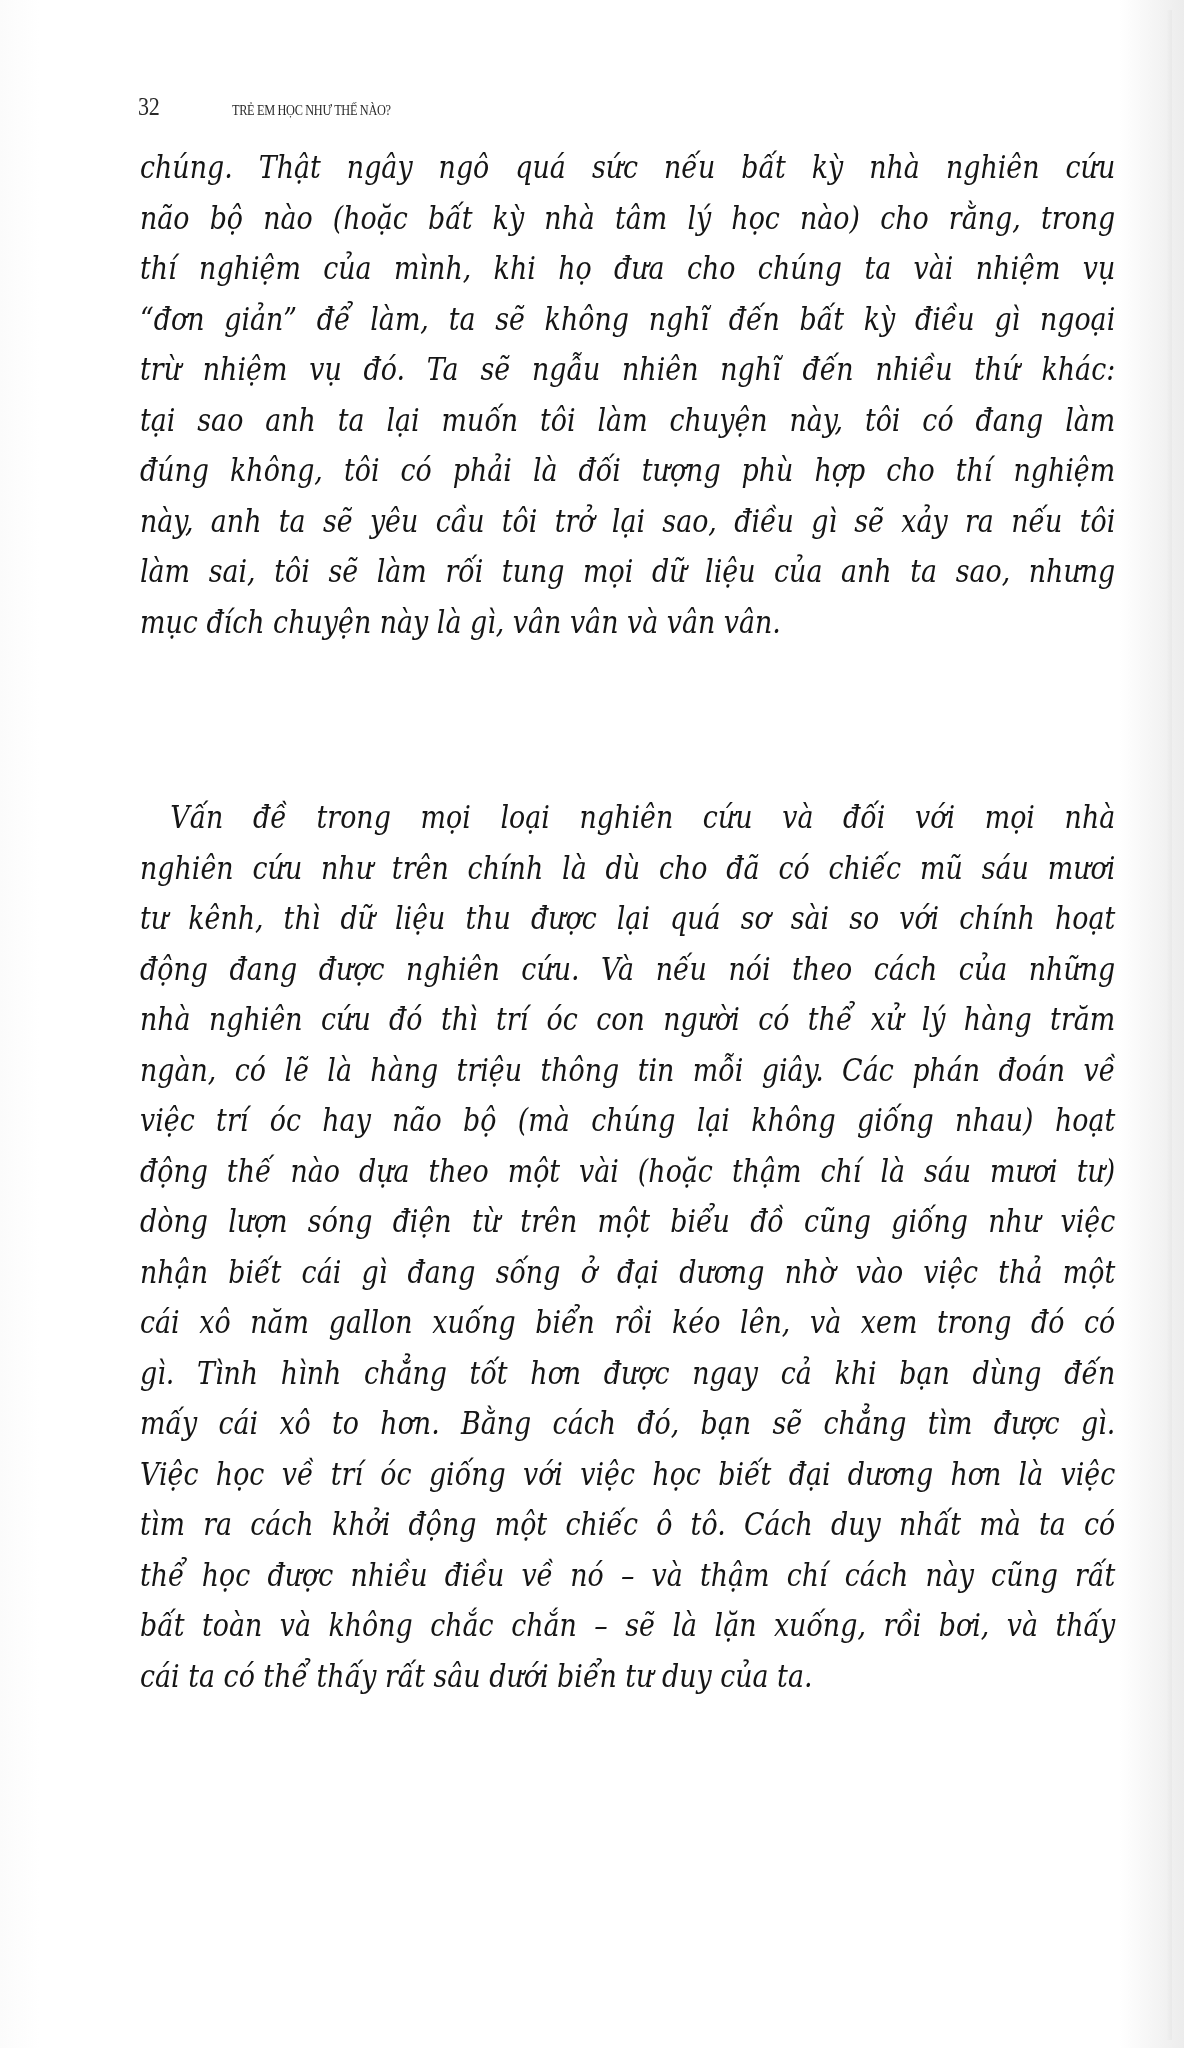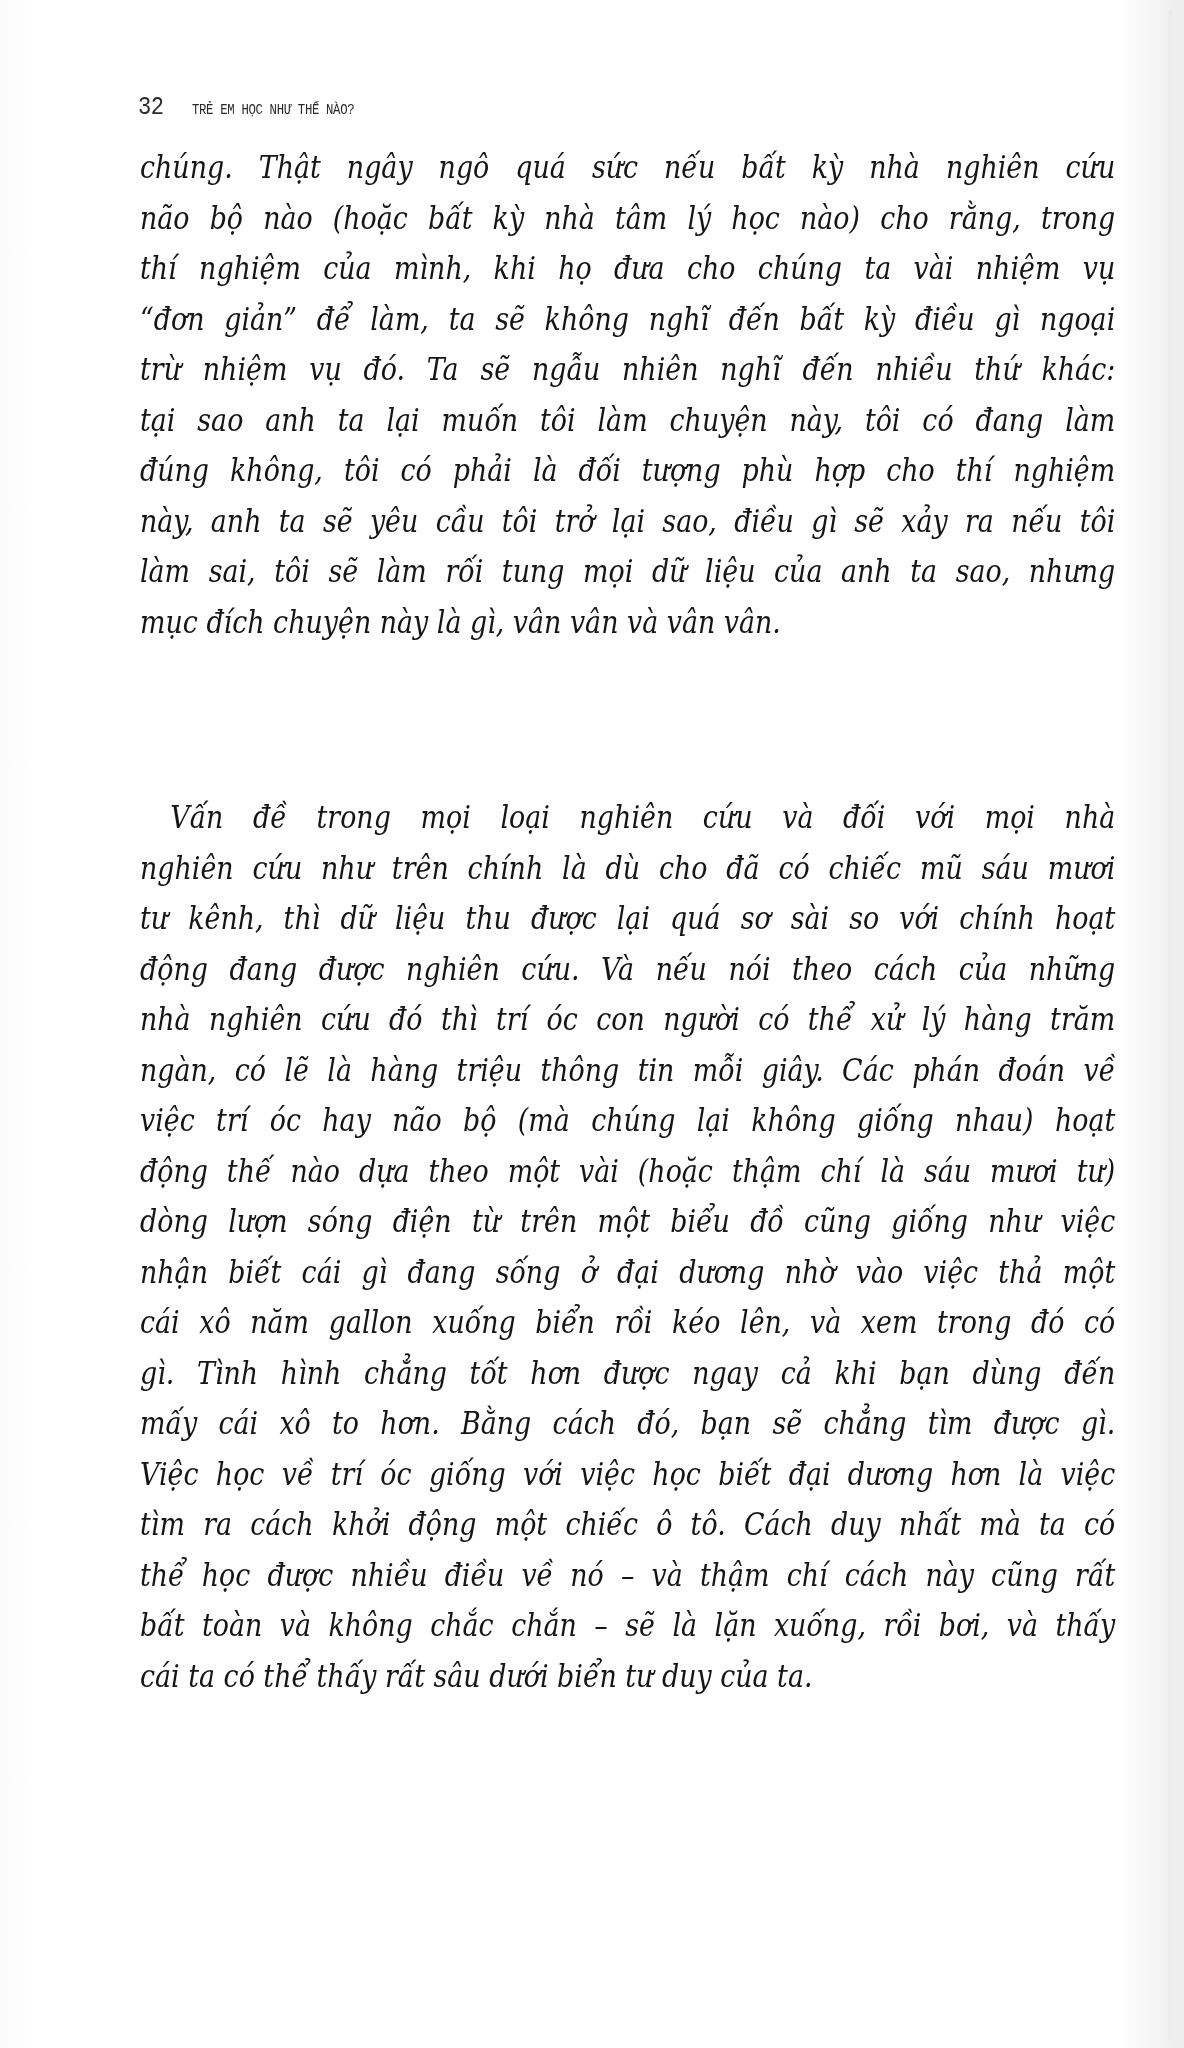--- a/index.html
+++ b/index.html
@@ -29,21 +29,22 @@
       background: linear-gradient(to right, #f2f2f2, #e6e6e6);
       opacity: 0.7;
     }
     .running-head {
       position: absolute;
       left: 138px;
       top: 92px;
       display: flex;
       align-items: baseline;
       color: #2a2a2a;
-      font-family: Liberation Mono, monospace;
+      font-family: Liberation Serif, serif;
+      gap: 40px;
     }
     .page-number {
       font-size: 26px;
       letter-spacing: -0.5px;
       transform: scaleX(0.85);
       transform-origin: left;
       display: inline-block;
       width: 36px;
     }
     .book-title {

